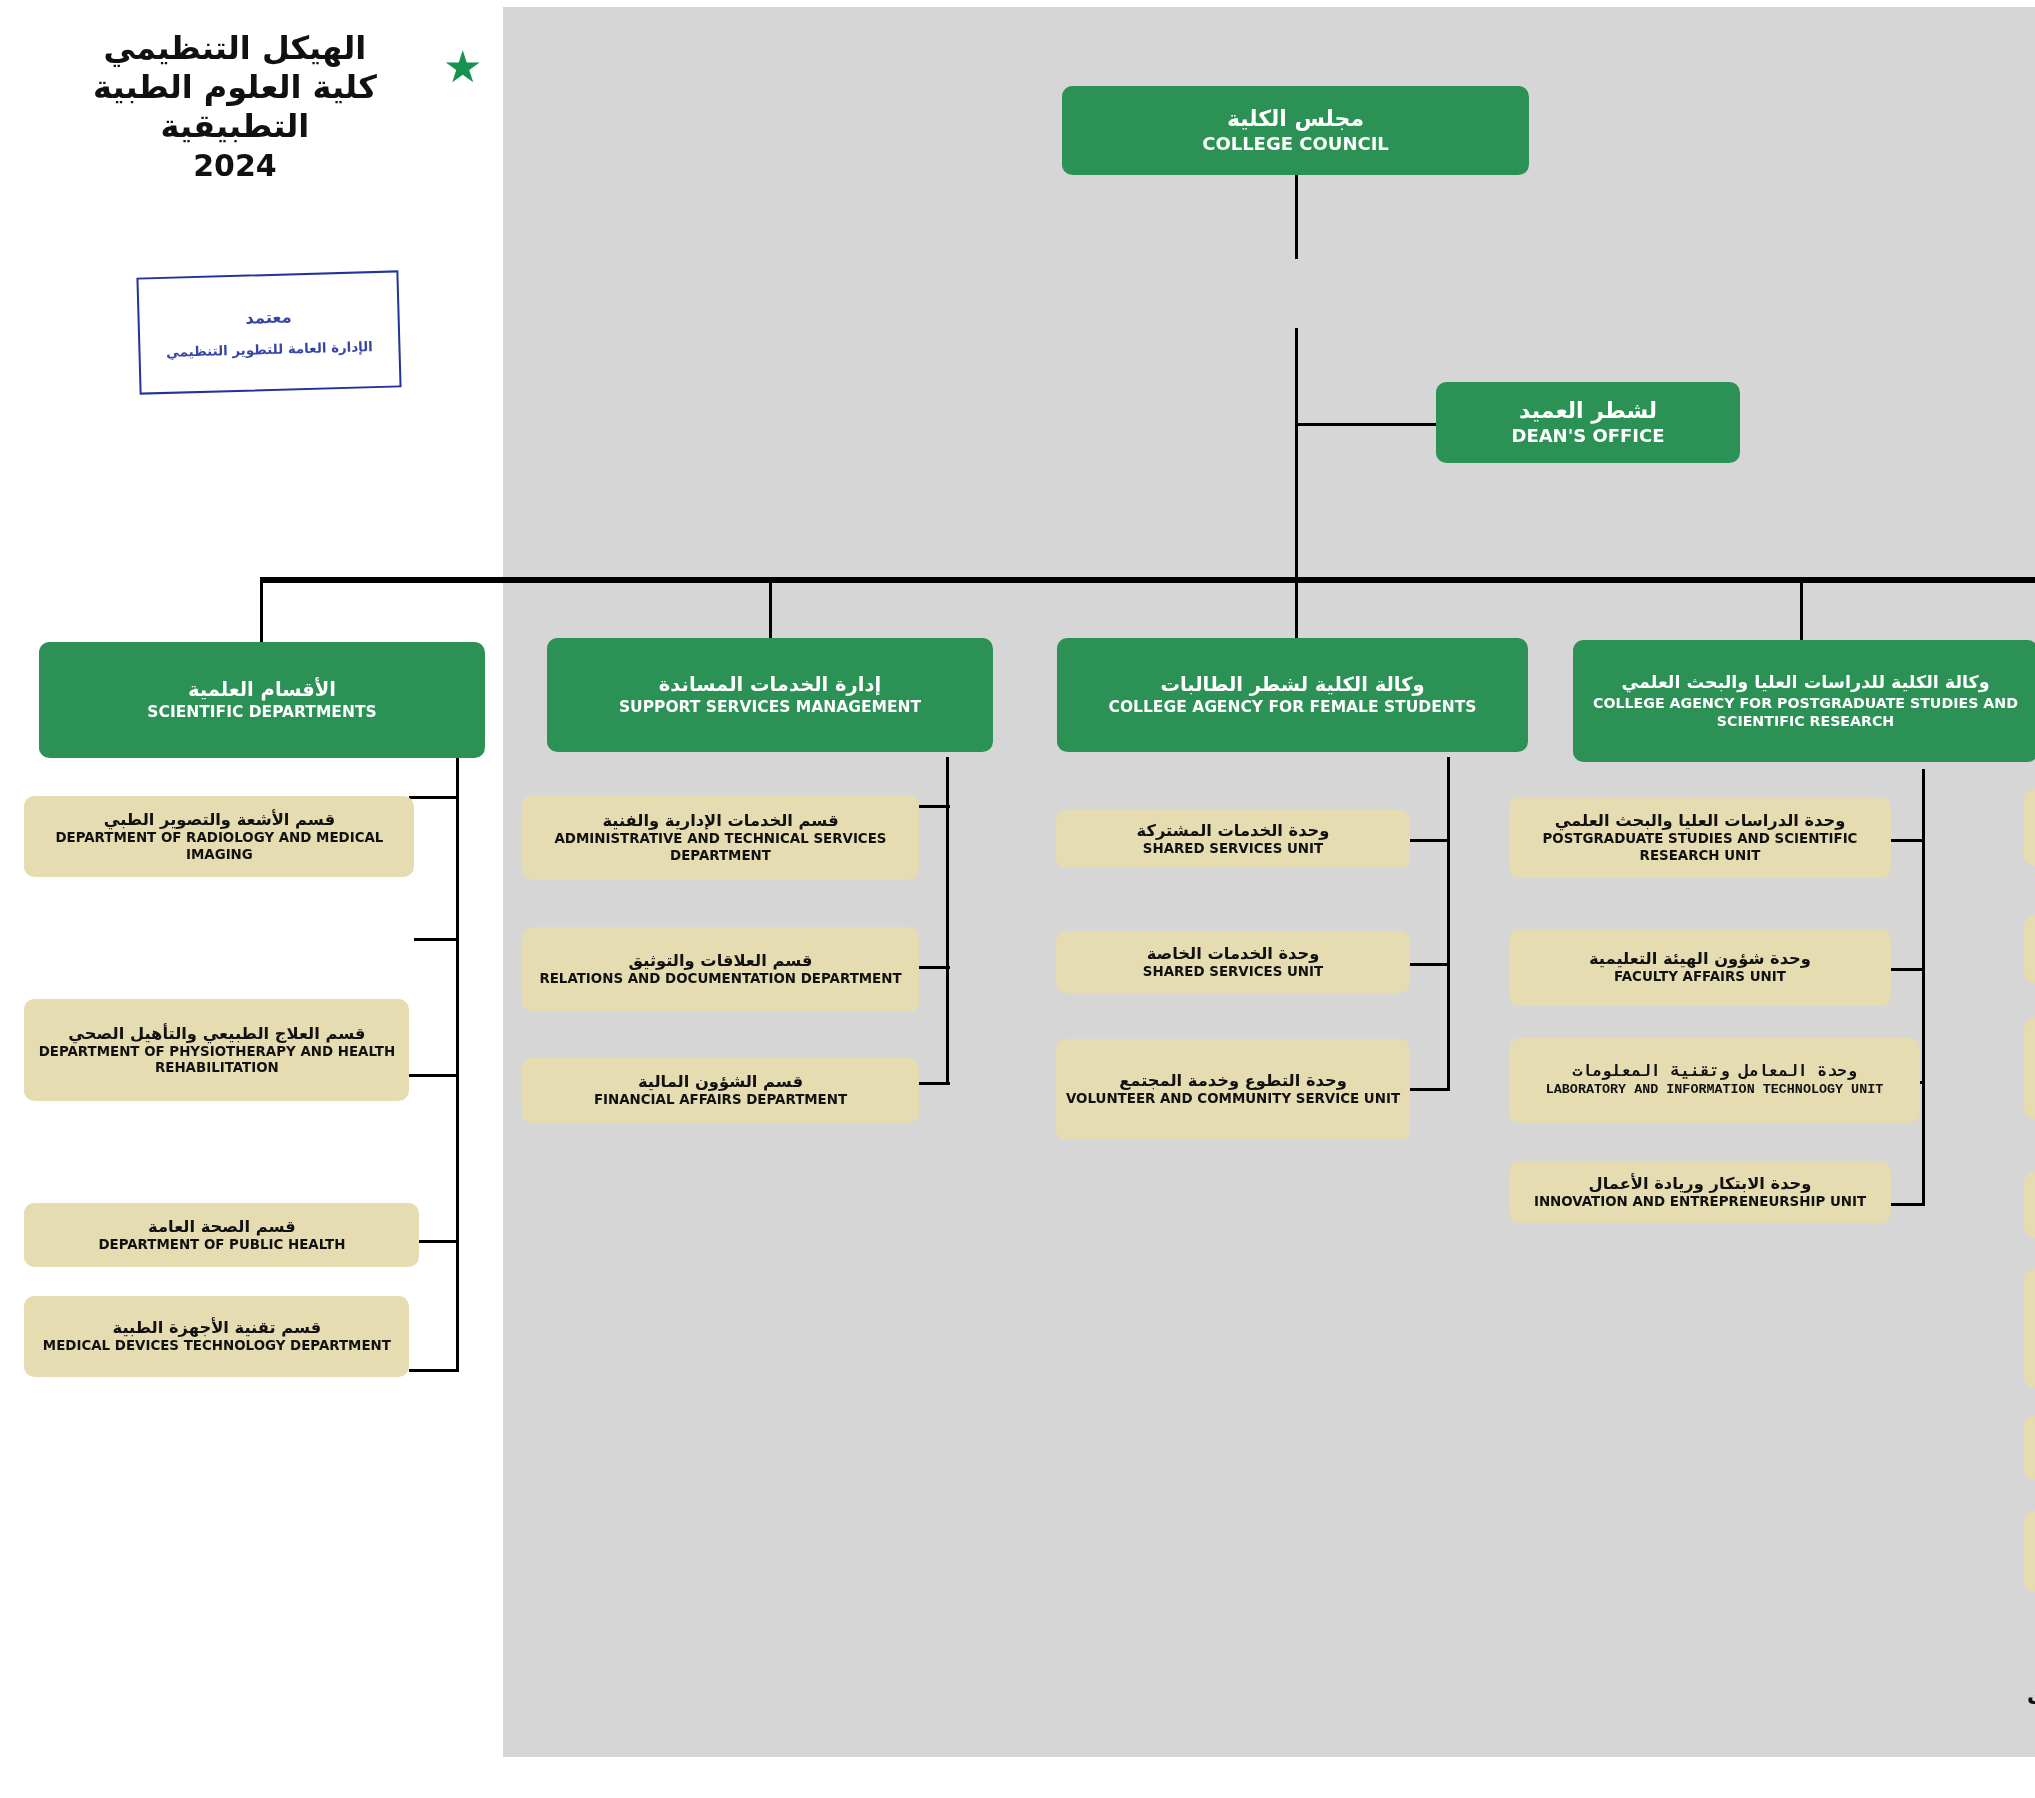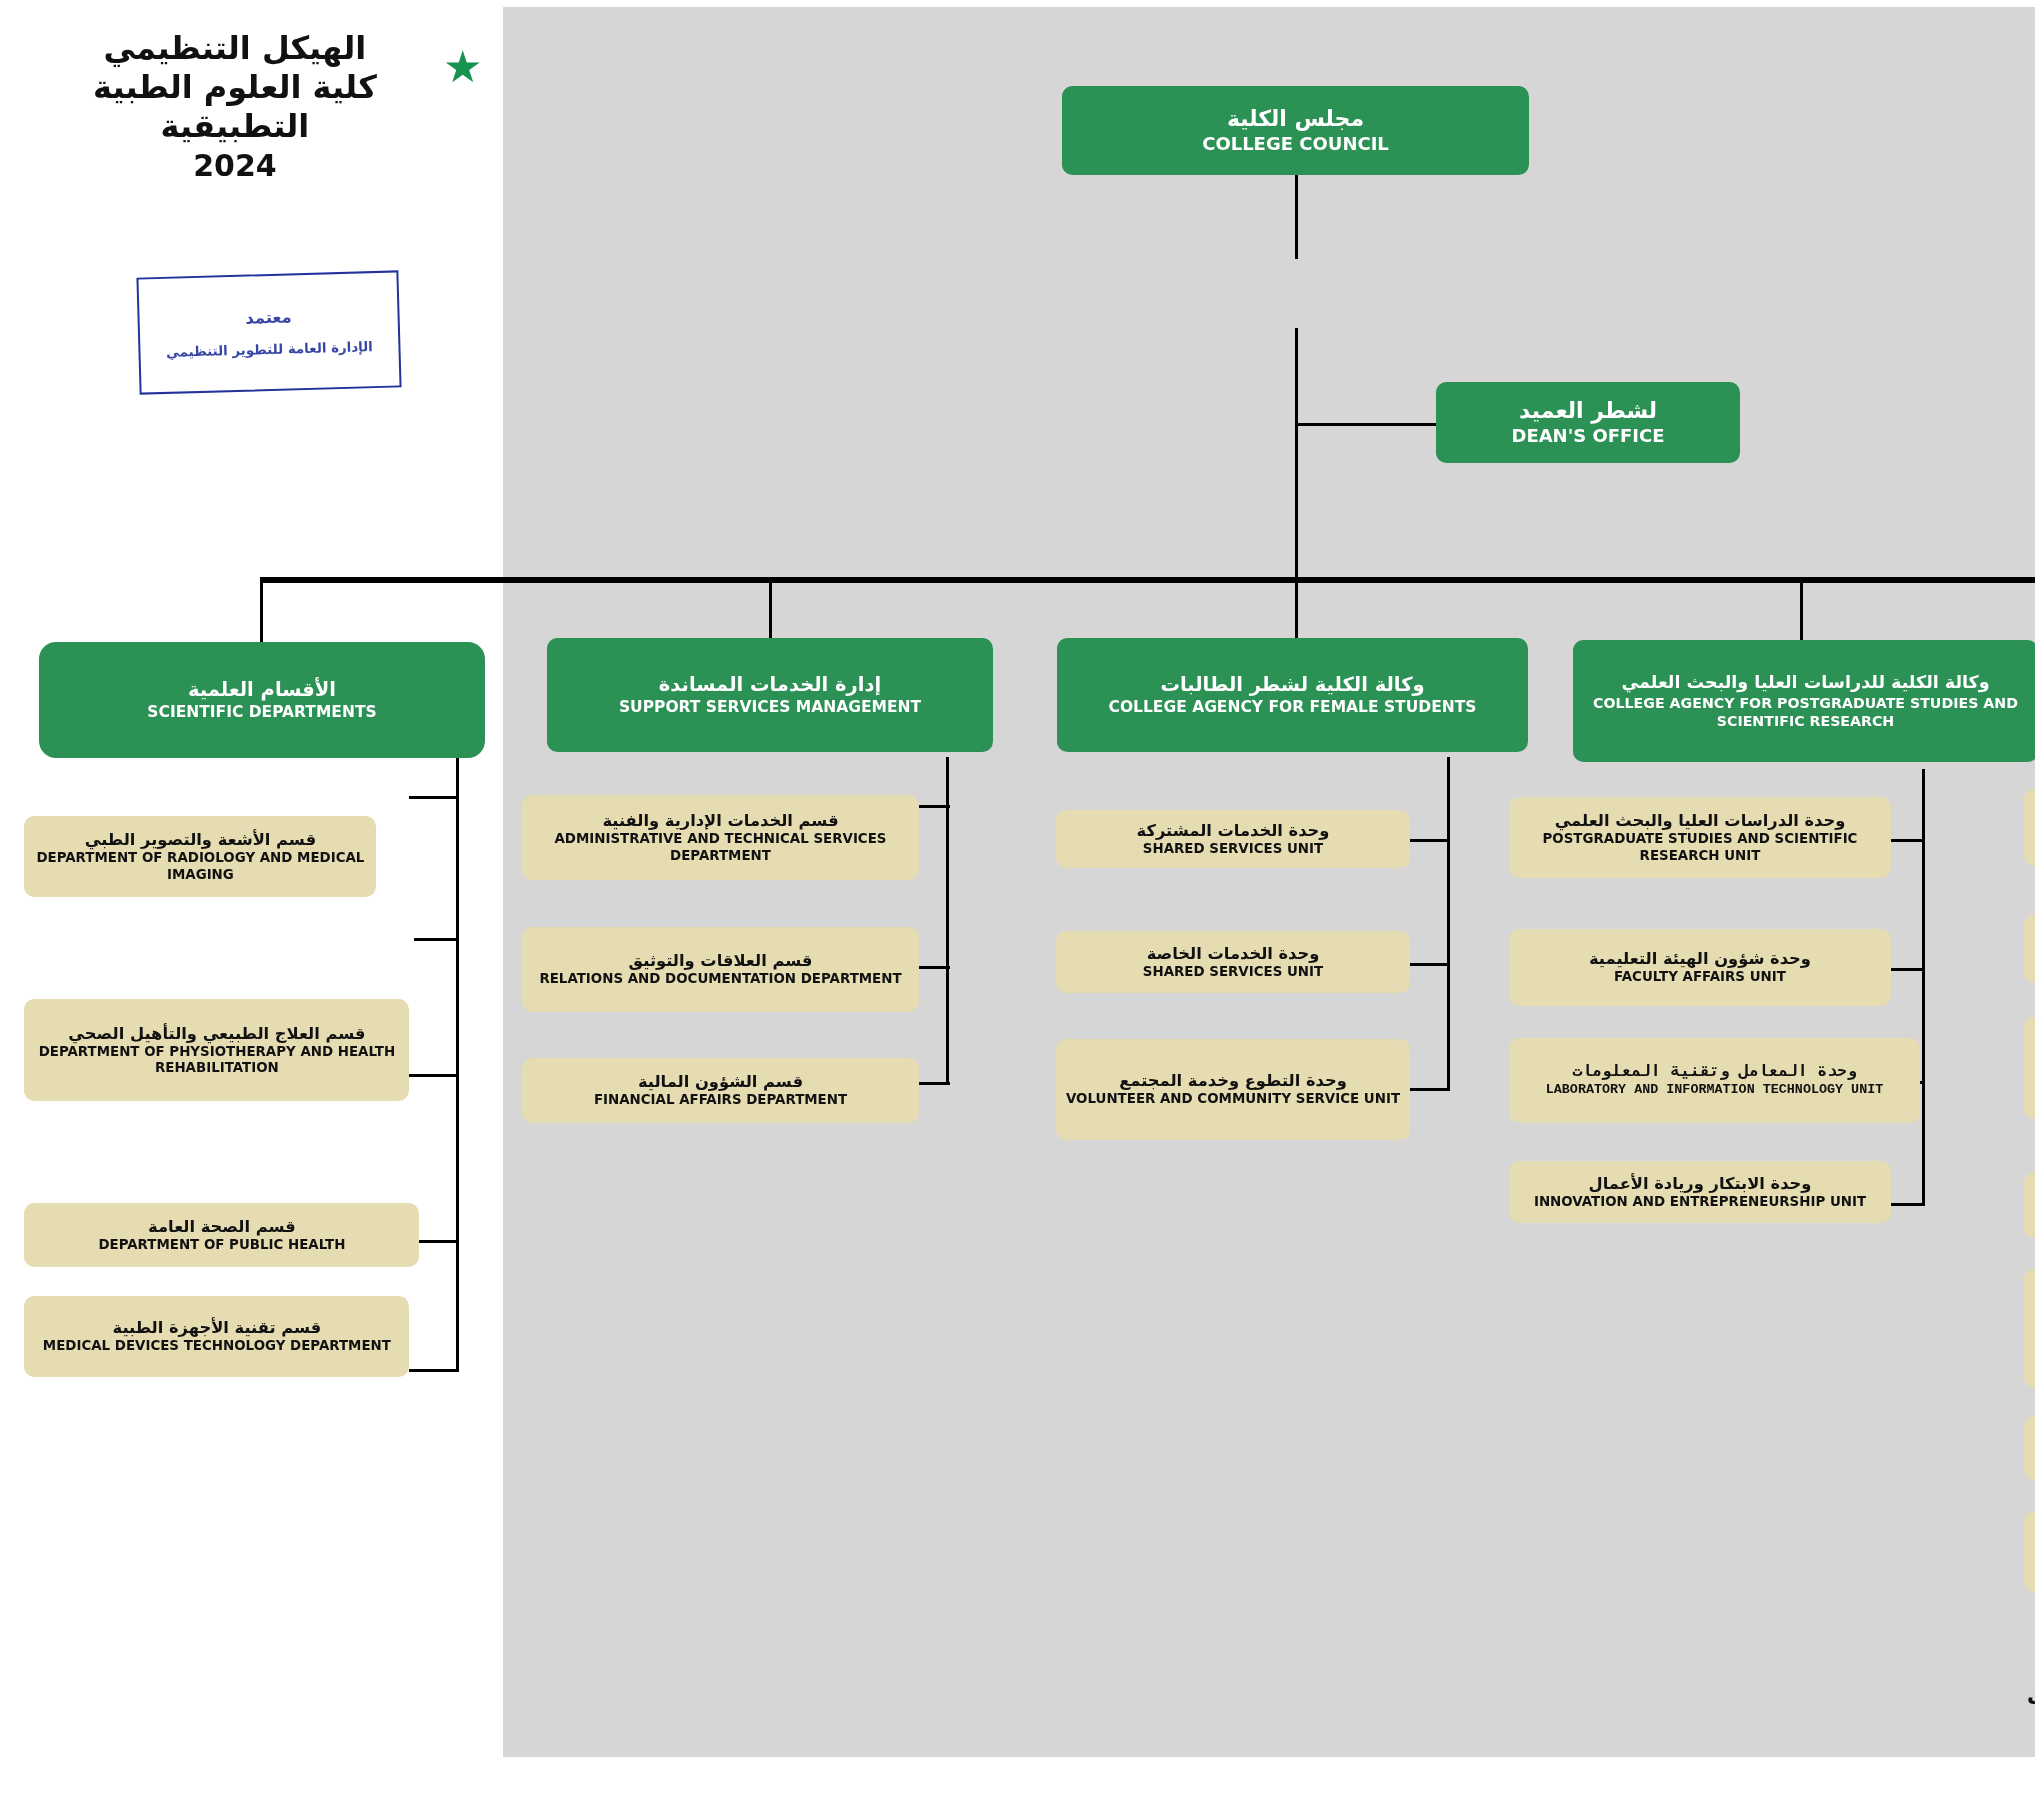--- a/index.html
+++ b/index.html
@@ -212,41 +212,41 @@
     <div class="ar">مجلس الكلية</div>
     <div class="en">COLLEGE COUNCIL</div>
   </div>
 
 
   <div class="node green tier1" style="left:1436px; top:382px; width:304px; height:81px;">
     <div class="ar">لشطر العميد</div>
     <div class="en">DEAN'S OFFICE</div>
   </div>
 
-  <div class="node green tier2" style="left:39px; top:642px; width:446px; height:116px;border-radius:17px;">
+  <div class="node green tier2" style="left:39px; top:642px; width:446px; height:116px;">
     <div class="ar">الأقسام العلمية</div>
     <div class="en">SCIENTIFIC DEPARTMENTS</div>
   </div>
 
   <div class="node green tier2" style="left:547px; top:638px; width:446px; height:114px;">
     <div class="ar">إدارة الخدمات المساندة</div>
     <div class="en">SUPPORT SERVICES MANAGEMENT</div>
   </div>
 
   <div class="node green tier2" style="left:1057px; top:638px; width:471px; height:114px;">
     <div class="ar">وكالة الكلية لشطر الطالبات</div>
     <div class="en">COLLEGE AGENCY FOR FEMALE STUDENTS</div>
   </div>
 
   <div class="node green tier2 small" style="left:1573px; top:640px; width:465px; height:122px;">
     <div class="ar">وكالة الكلية للدراسات العليا والبحث العلمي</div>
     <div class="en">COLLEGE AGENCY FOR POSTGRADUATE STUDIES AND SCIENTIFIC RESEARCH</div>
   </div>
 
-  <div class="node beige leaf" style="left:24.4px; top:816px; width:352px; height:81px;">
+  <div class="node beige leaf" style="left:24.4px; top:796px; width:390px; height:81px;">
     <div class="ar">قسم الأشعة والتصوير الطبي</div>
     <div class="en">DEPARTMENT OF RADIOLOGY AND MEDICAL IMAGING</div>
   </div>
   <div class="node beige leaf" style="left:24.4px; top:999px; width:385px; height:102px;">
     <div class="ar">قسم العلاج الطبيعي والتأهيل الصحي</div>
     <div class="en">DEPARTMENT OF PHYSIOTHERAPY AND HEALTH REHABILITATION</div>
   </div>
   <div class="node beige leaf" style="left:24.4px; top:1203px; width:395px; height:64px;">
     <div class="ar">قسم الصحة العامة</div>
     <div class="en">DEPARTMENT OF PUBLIC HEALTH</div>

